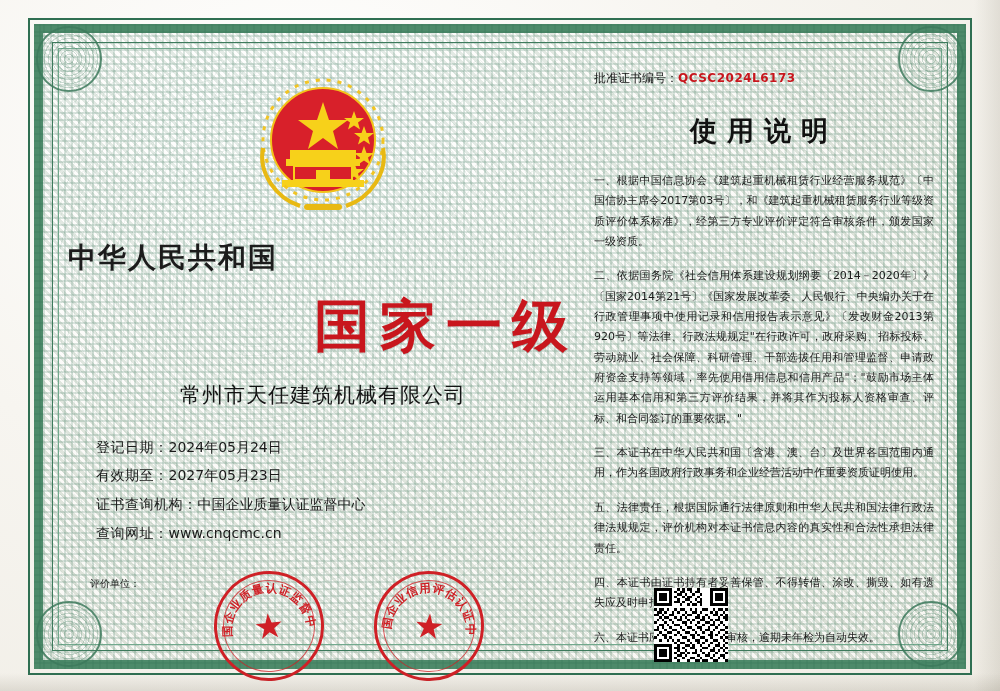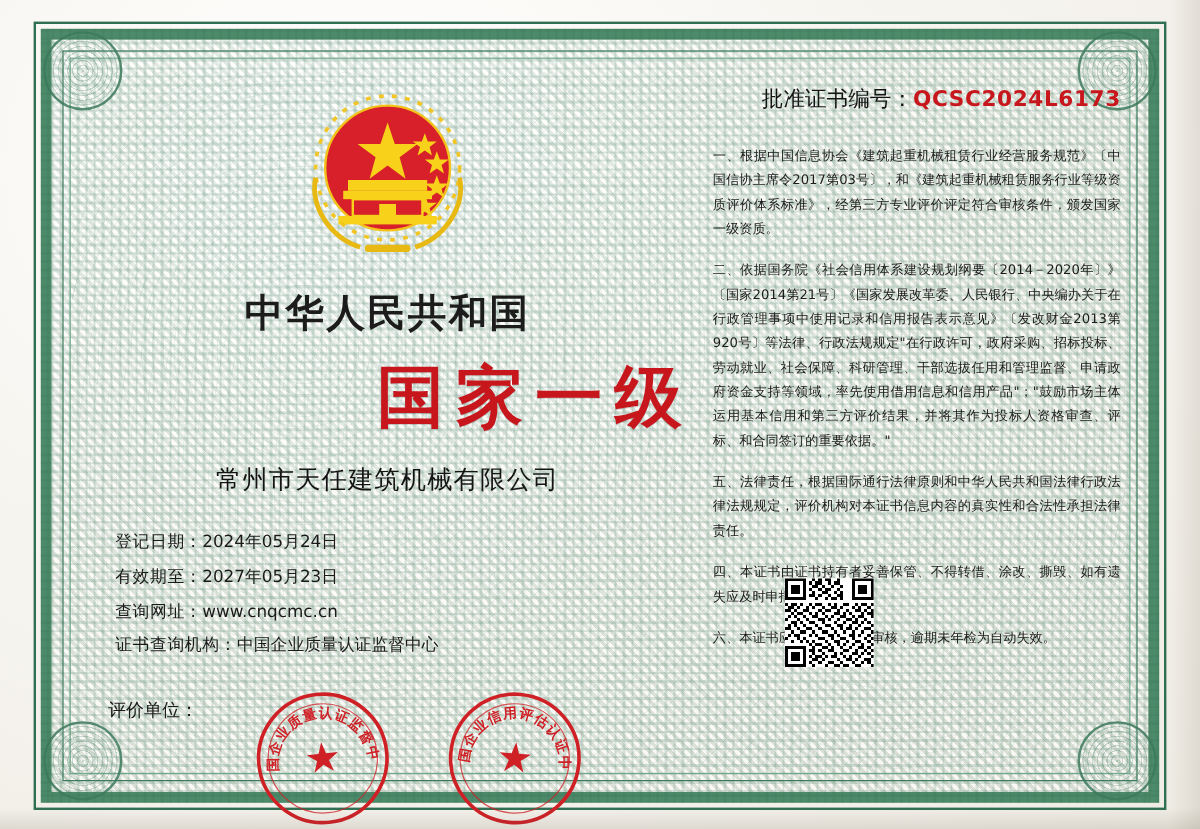--- a/index.html
+++ b/index.html
@@ -73,37 +73,37 @@
   .left{position:absolute;left:6px;top:8px;width:510px;}
   .right{position:absolute;left:532px;top:18px;width:340px;}
 
   
   .emblem-wrap{position:relative;width:190px;height:150px;margin:18px auto 0 auto;}
   .emblem{
     position:absolute;left:0;top:0;width:190px;height:150px;
   }
 
   .title-cn{
-    text-align:center;color:#1c1c1c;font-weight:bold;
-    font-size:32px;letter-spacing:2px;line-height:1.45;margin-top:10px;
+    text-align:left;color:#1c1c1c;font-weight:bold;
+    font-size:28px;letter-spacing:2px;line-height:1.45;margin-top:10px;
   }
   .grade{
     text-align:right;margin-top:10px;
     font-size:56px;font-weight:bold;letter-spacing:10px;
     color:#c8161d;
     text-shadow:0 1px 0 rgba(0,0,0,.15);
   }
   .company{
     text-align:center;margin-top:16px;
     font-size:21px;font-weight:normal;color:#141414;letter-spacing:1px;
   }
   .meta{margin:24px 0 0 28px;font-size:14px;color:#1a1a1a;line-height:2.05;}
   .meta .k{letter-spacing:.5px;}
   .evalrow{margin:24px 0 0 6px;position:relative;height:110px;}
-  .eval-label{position:absolute;left:16px;top:6px;font-size:15px;color:#1a1a1a;}
+  .eval-label{position:absolute;left:16px;top:6px;font-size:10px;color:#1a1a1a;}
 
   
   .seal{
     position:absolute;width:104px;height:104px;border-radius:50%;
     border:3px solid #cf2026;
     color:#cf2026;
   }
   .seal::before{
     content:"";position:absolute;inset:6px;border:1px solid #cf2026;border-radius:50%;
     opacity:.75;
@@ -118,21 +118,21 @@
   .seal .arc text{
     font-size:11.5px;font-weight:bold;fill:#cf2026;
     font-family:"DejaVu Sans","Liberation Sans",sans-serif;
     letter-spacing:1px;
   }
   .seal1{left:140px;top:0;transform:rotate(-6deg);}
   .seal2{left:300px;top:0;transform:rotate(5deg);}
 
   
   .approval{
-    text-align:right;font-size:18px;color:#141414;margin-bottom:26px;
+    text-align:left;font-size:12px;color:#141414;margin-bottom:26px;
   }
   .approval .num{color:#c8161d;font-weight:bold;letter-spacing:.5px;}
   .right-title{
     text-align:center;font-size:27px;font-weight:bold;letter-spacing:10px;
     color:#111;margin:6px 0 22px 0;
   }
   .clause{
     font-size:11px;line-height:1.85;color:#1b1b1b;text-align:justify;
     margin-bottom:14px;
   }
@@ -209,24 +209,24 @@
       <div class="company">常州市天任建筑机械有限公司</div>
 
       <div class="meta">
         <div>
           <span class="k">登记日期：</span><span>2024年05月24日</span>
         </div>
         <div>
           <span class="k">有效期至：</span><span>2027年05月23日</span>
         </div>
         <div>
-          <span class="k">查询网址：</span><span>www.cnqcmc.cn</span>
+          <span class="k">证书查询机构：</span><span>中国企业质量认证监督中心</span>
         </div>
         <div>
-          <span class="k">证书查询机构：</span><span>中国企业质量认证监督中心</span>
+          <span class="k">查询网址：</span><span>www.cnqcmc.cn</span>
         </div>
       </div>
 
       <div class="evalrow">
         <div class="eval-label">评价单位：</div>
 
         <div class="seal seal1">
           <svg class="arc" viewBox="0 0 104 104">
             <defs>
                 <path id="arc1" d="M 14,56 A 38,38 0 1 1 90,56"></path>
@@ -248,26 +248,30 @@
 
       </div>
     </div>
 
     <div class="right">
 
       <div class="approval">
         <span>批准证书编号：</span><span class="num">QCSC2024L6173</span>
       </div>
 
+      <div class="right-title">使用说明</div>
 
       <div class="clause">
         <p><span>一、</span><span>根据中国信息协会《建筑起重机械租赁行业经营服务规范》〔中国信协主席令2017第03号〕，和《建筑起重机械租赁服务行业等级资质评价体系标准》，经第三方专业评价评定符合审核条件，颁发国家一级资质。</span></p>
       </div>
       <div class="clause">
         <p><span>二、</span><span>依据国务院《社会信用体系建设规划纲要〔2014－2020年〕》〔国家2014第21号〕《国家发展改革委、人民银行、中央编办关于在行政管理事项中使用记录和信用报告表示意见》〔发改财金2013第920号〕等法律、行政法规规定"在行政许可，政府采购、招标投标、劳动就业、社会保障、科研管理、干部选拔任用和管理监督、申请政府资金支持等领域，率先使用借用信息和信用产品"；"鼓励市场主体运用基本信用和第三方评价结果，并将其作为投标人资格审查、评标、和合同签订的重要依据。"</span></p>
+      </div>
+      <div class="clause">
+        <p><span>三、</span><span>本证书在中华人民共和国〔含港、澳、台〕及世界各国范围内通用，作为各国政府行政事务和企业经营活动中作重要资质证明使用。</span></p>
       </div>
       <div class="clause">
         <p><span>五、</span><span>法律责任，根据国际通行法律原则和中华人民共和国法律行政法律法规规定，评价机构对本证书信息内容的真实性和合法性承担法律责任。</span></p>
       </div>
       <div class="clause">
         <p><span>四、</span><span>本证书由证书持有者妥善保管、不得转借、涂改、撕毁、如有遗失应及时申报。</span></p>
       </div>
       <div class="clause">
         <p><span>六、</span><span>本证书应每年进行监督审核，逾期未年检为自动失效。</span></p>
       </div>

